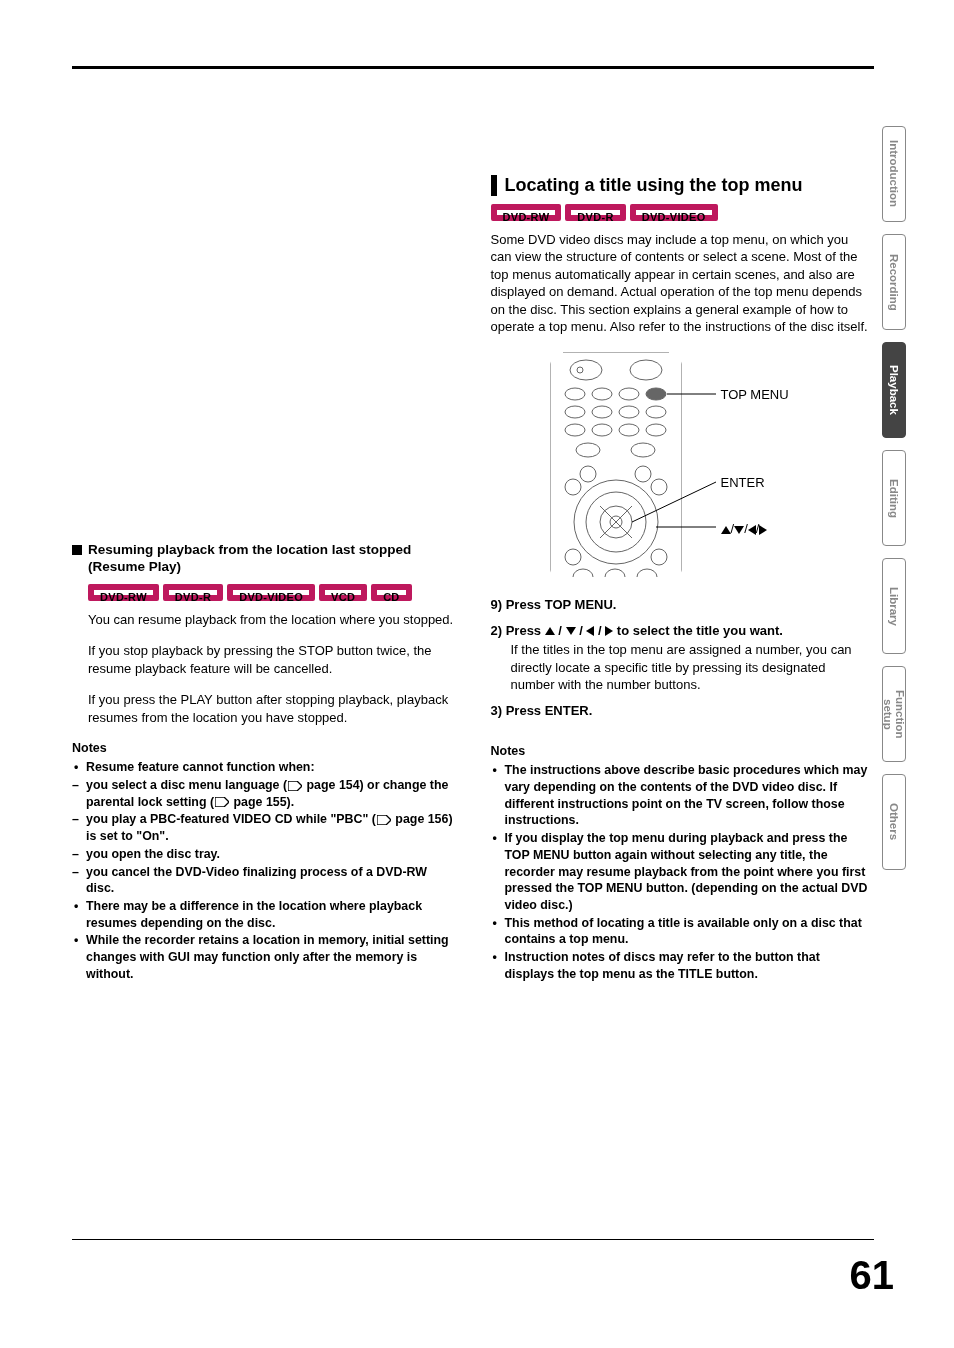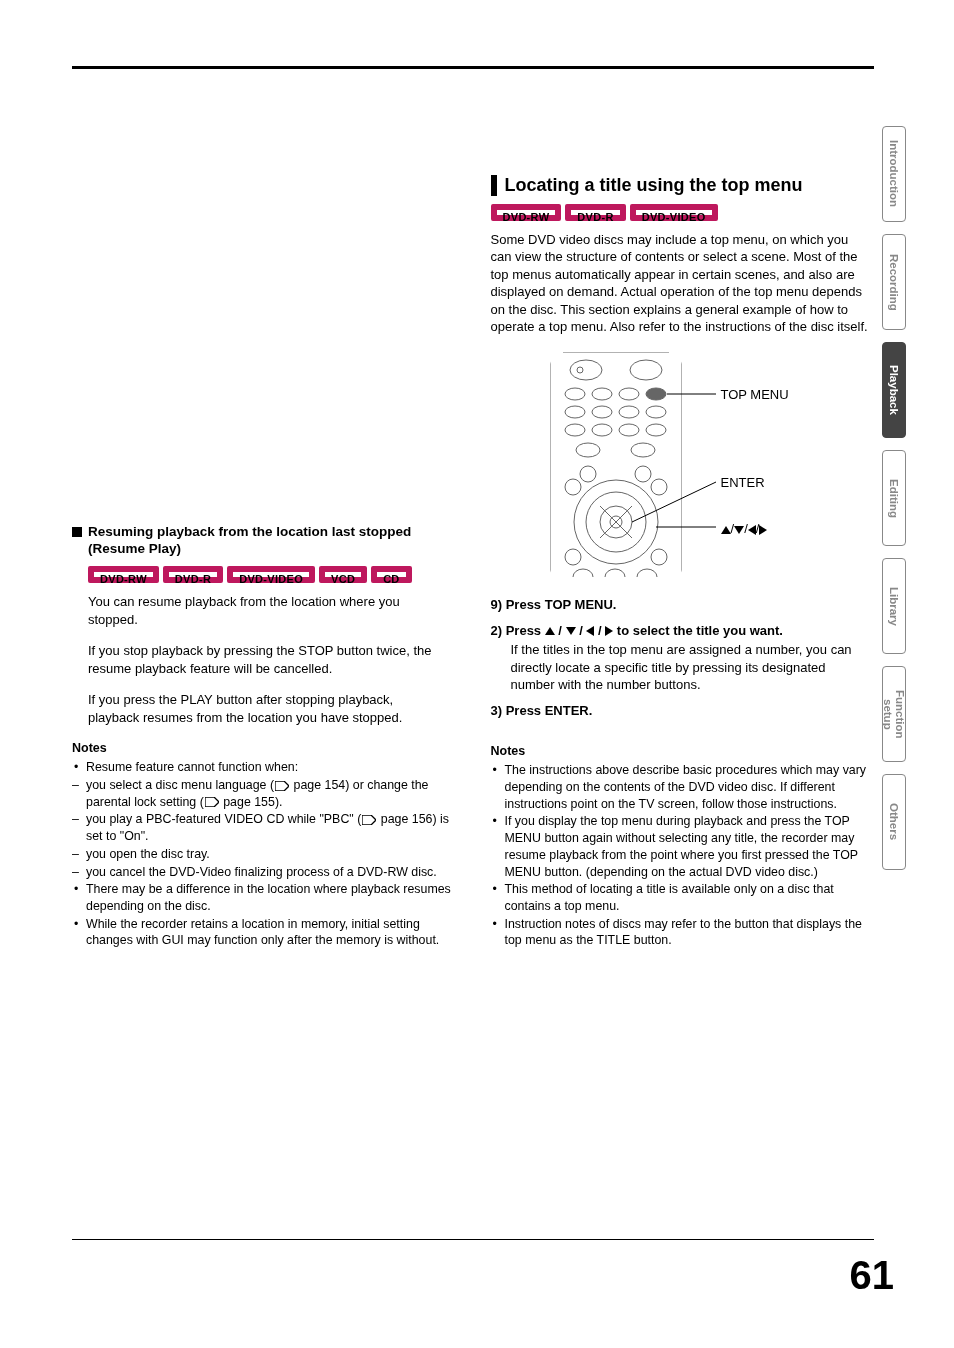--- a/index.html
+++ b/index.html
@@ -46,24 +46,24 @@
     padding: 0 6px;
     font-size: 11px;
     font-weight: bold;
     border: 6px solid #be185d;
     border-radius: 2px;
     letter-spacing: 0.3px;
     line-height: 15px;
     height: 17px;
   }
 
-  .body-text { margin: 0 18px 14px 16px; }
+  .body-text { margin: 0 0 14px 16px; }
 
   .notes-hd { font-weight: bold; font-size: 12.5px; margin: 6px 0 2px 0; }
-  .bullets { list-style: none; }
+  .bullets { list-style: none; font-weight: bold; }
   .bullets li {
     position: relative;
     padding-left: 14px;
     font-size: 12.4px;
     line-height: 1.35;
     margin-bottom: 1px;
   }
   .bullets li::before {
     content: "•";
     position: absolute;

